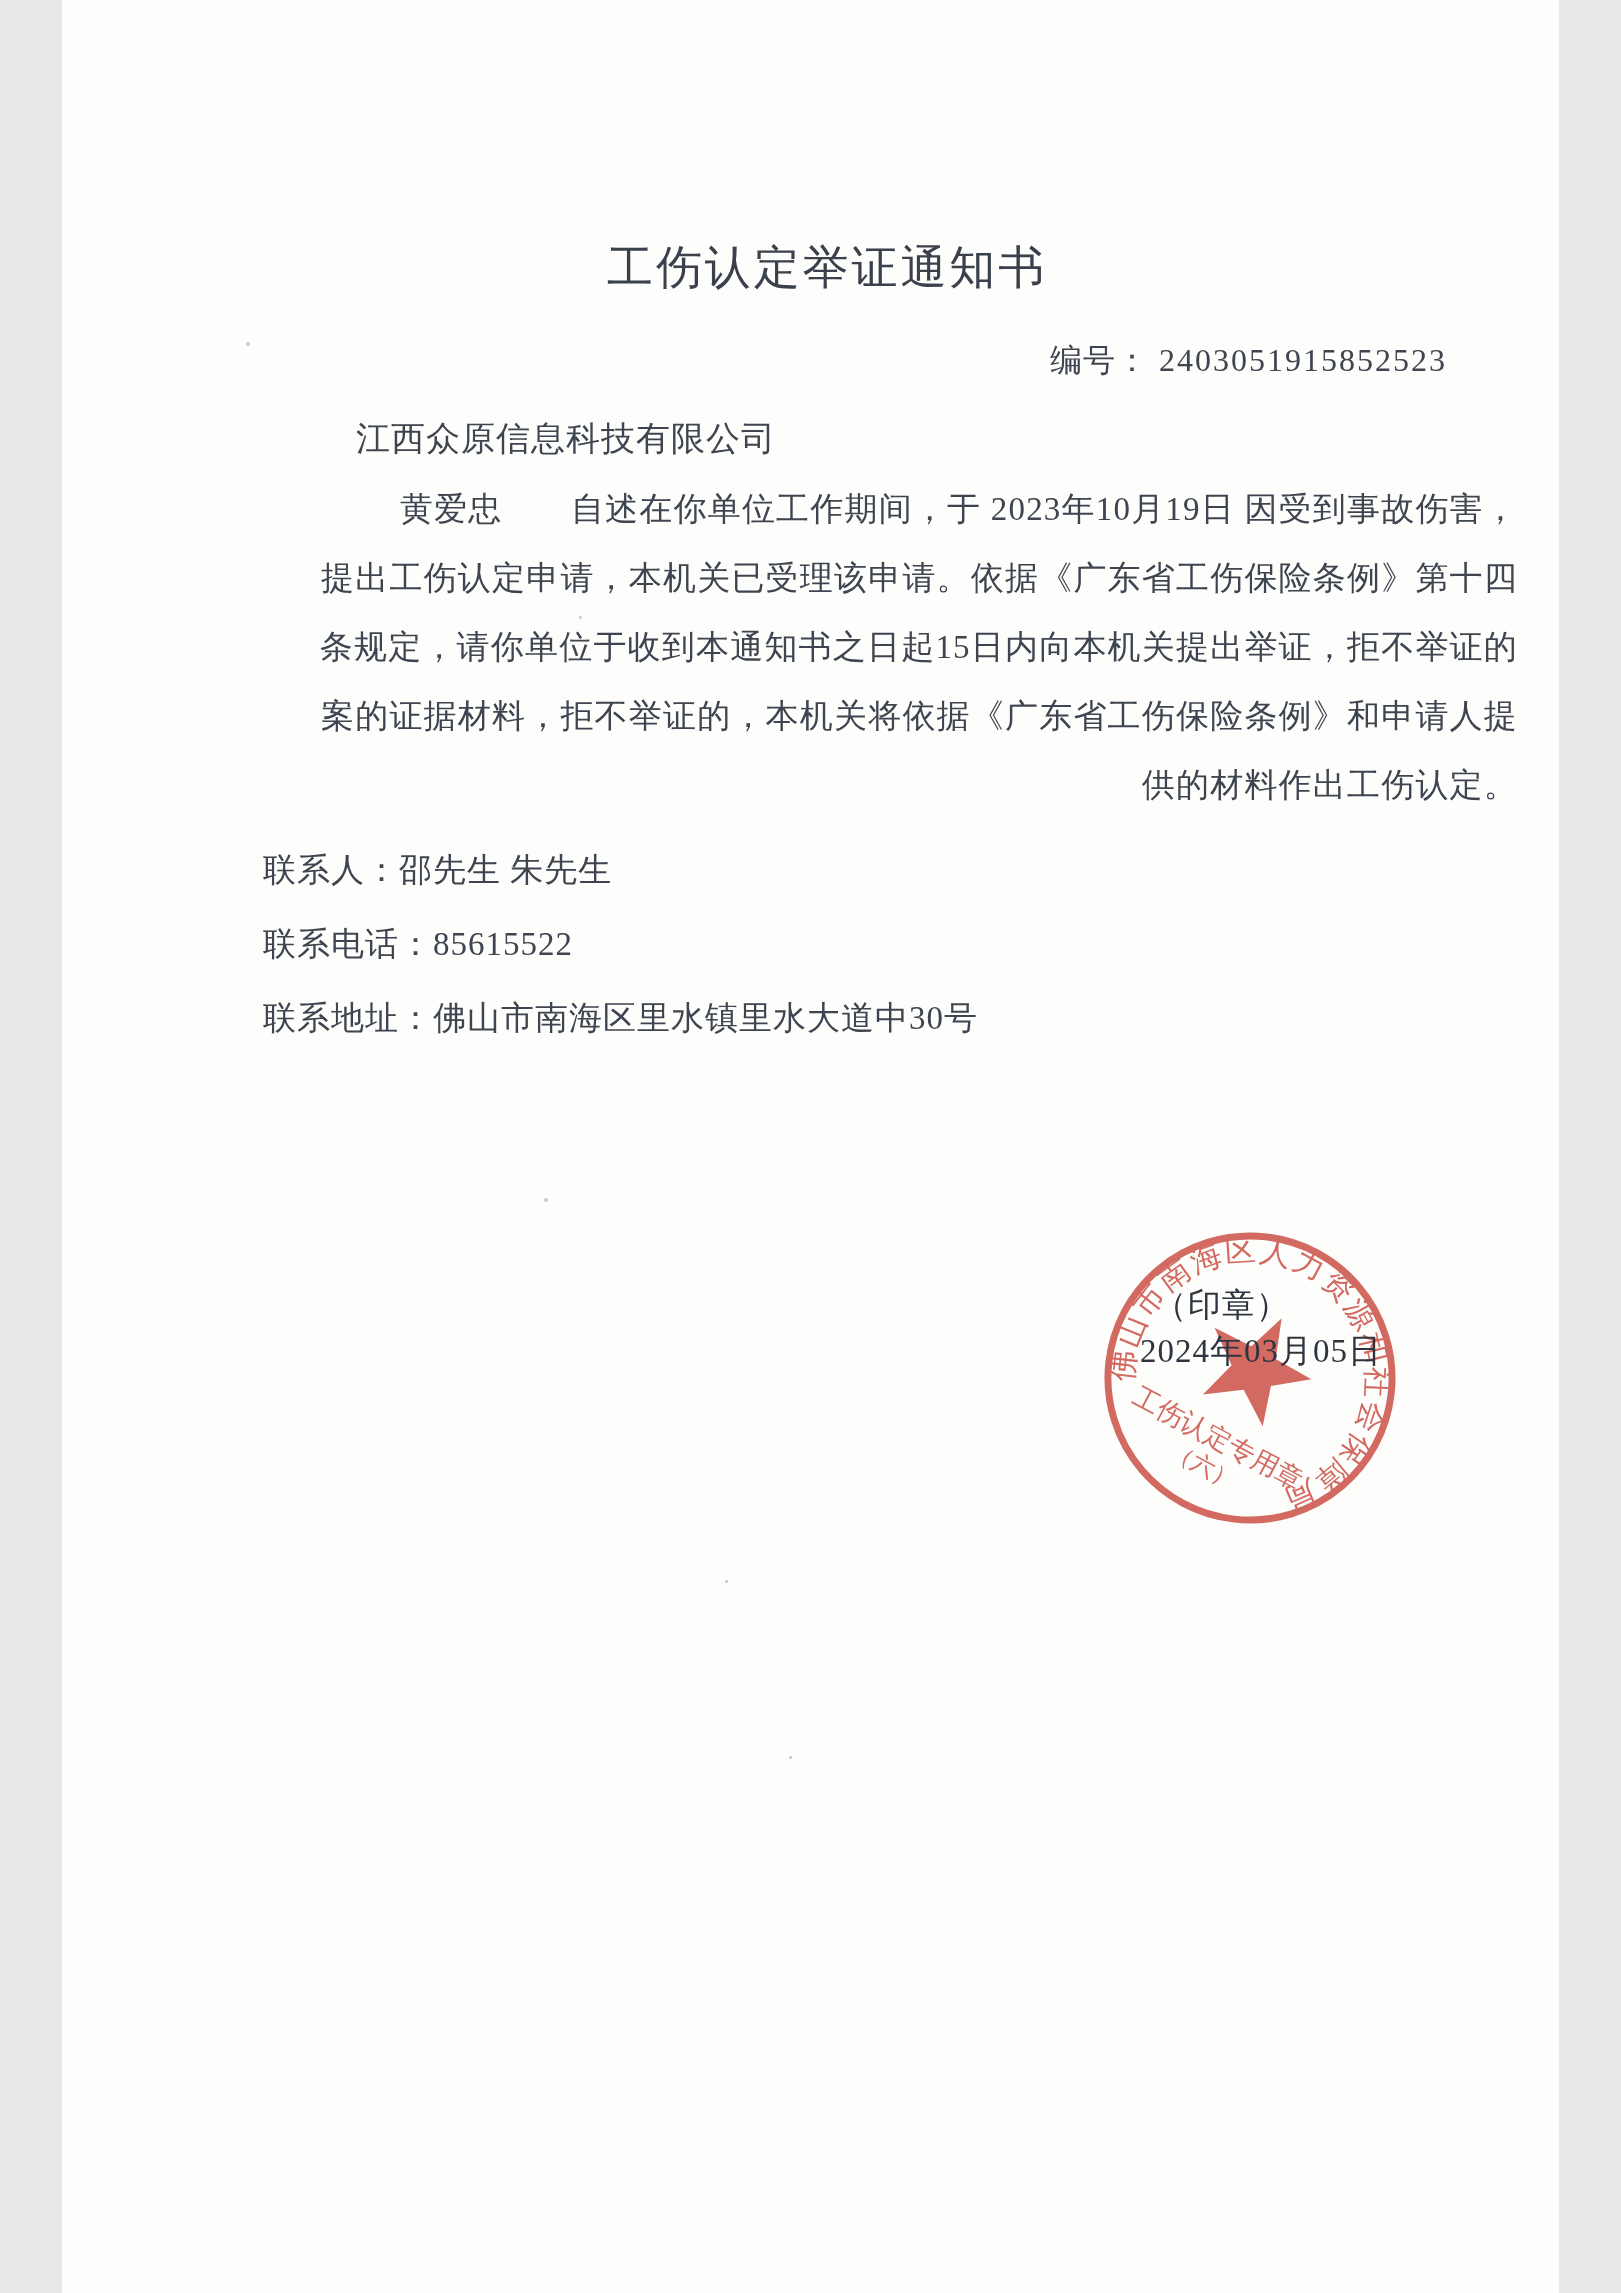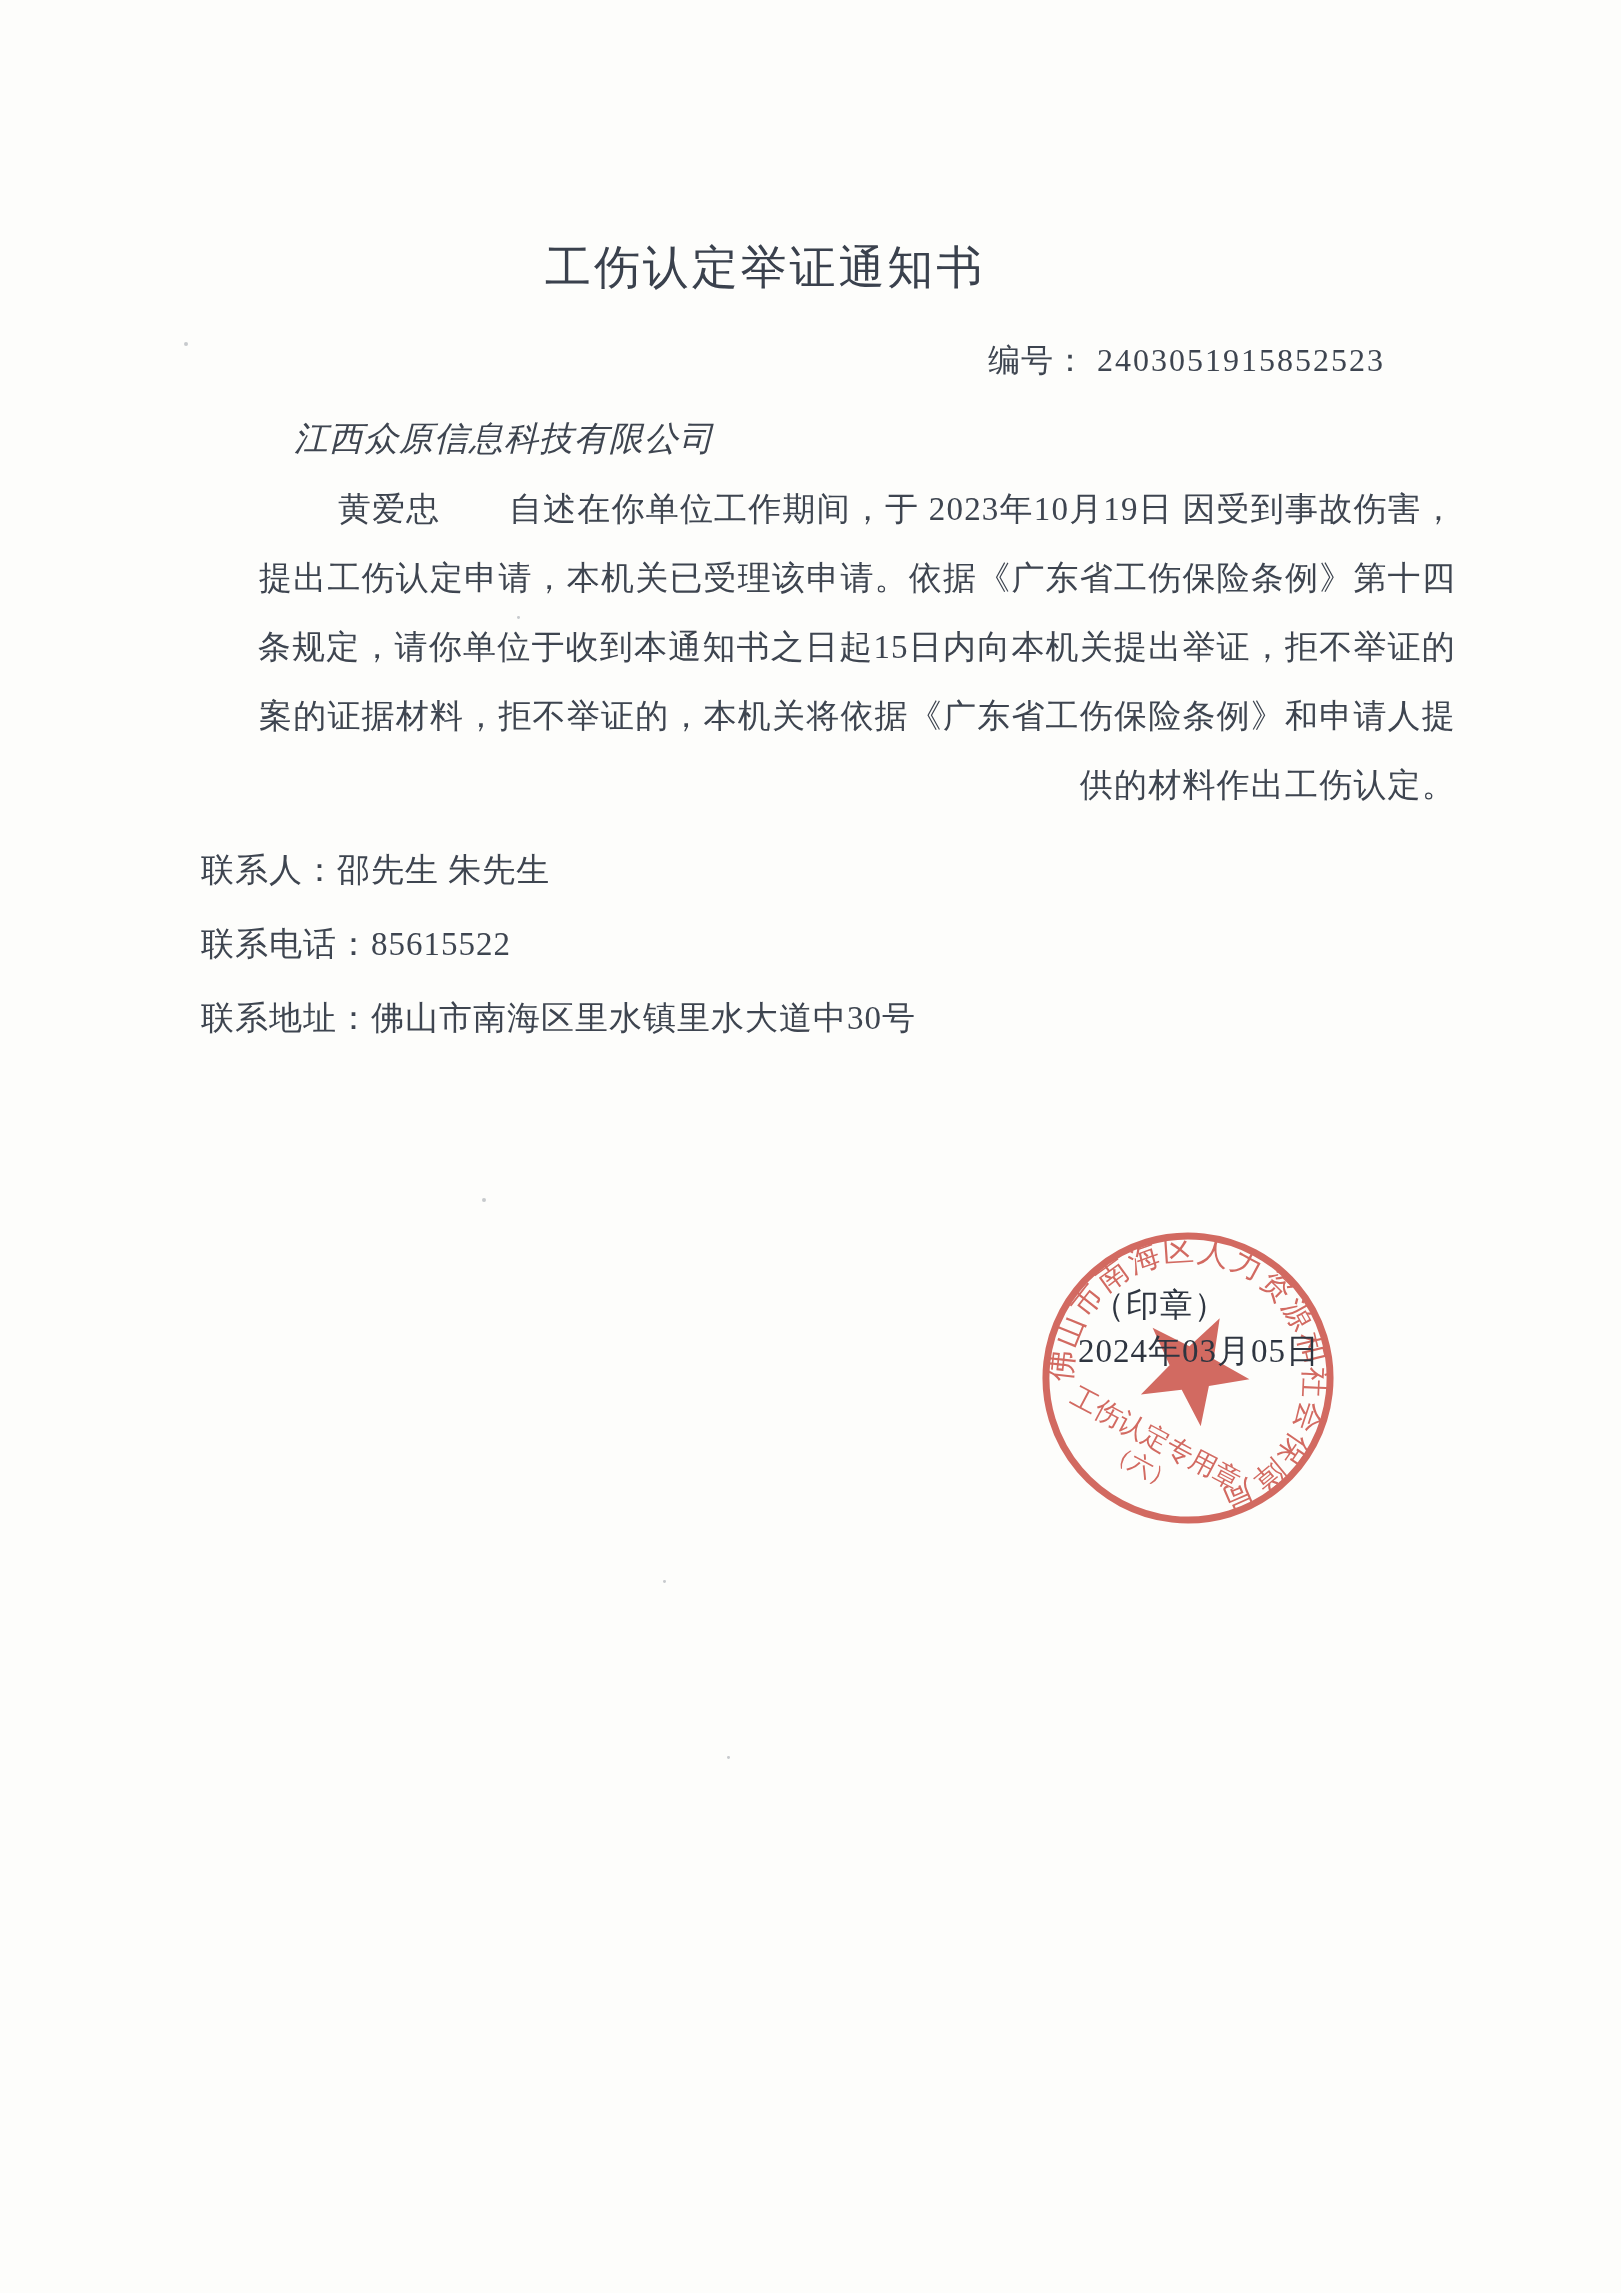--- a/index.html
+++ b/index.html
@@ -1,38 +1,38 @@
 <!DOCTYPE html>
 <html><head>
 <meta charset="utf-8">
 <style>
   html,body { margin:0; padding:0; }
   body { background:#e8e8e8; }
   .page {
     position:relative;
-    width:1621px; height:2294px;
+    width:1497px; height:2294px;
     margin:0 auto;
     background:#fdfdfb;
     overflow:hidden;
     font-family:"Liberation Serif","DejaVu Serif",serif;
     color:#3e4550;
   }
   .doc-title {
     position:absolute; left:545px; top:237px;
     font-size:46px; letter-spacing:2.9px; color:#3a414d;
     white-space:nowrap;
   }
   .number-line {
     position:absolute; left:988px; top:339px;
     font-size:32px; letter-spacing:1px; white-space:nowrap;
   }
   .number-line .num-value { margin-left:10px; letter-spacing:2px; }
   .company-line {
     position:absolute; left:294px; top:416px;
-    font-size:34px; letter-spacing:1px; white-space:nowrap;font-style:italic;
+    font-size:34px; letter-spacing:1px; white-space:nowrap;
   }
   .body-block {
     position:absolute; left:201px; top:482px; width:1255px;
     font-size:33px;
     text-align:right;
   }
   .body-line {
     height:69px; line-height:55px; letter-spacing:1.2px; white-space:nowrap;
   }
   .body-line.indent { padding-left:135px; }

